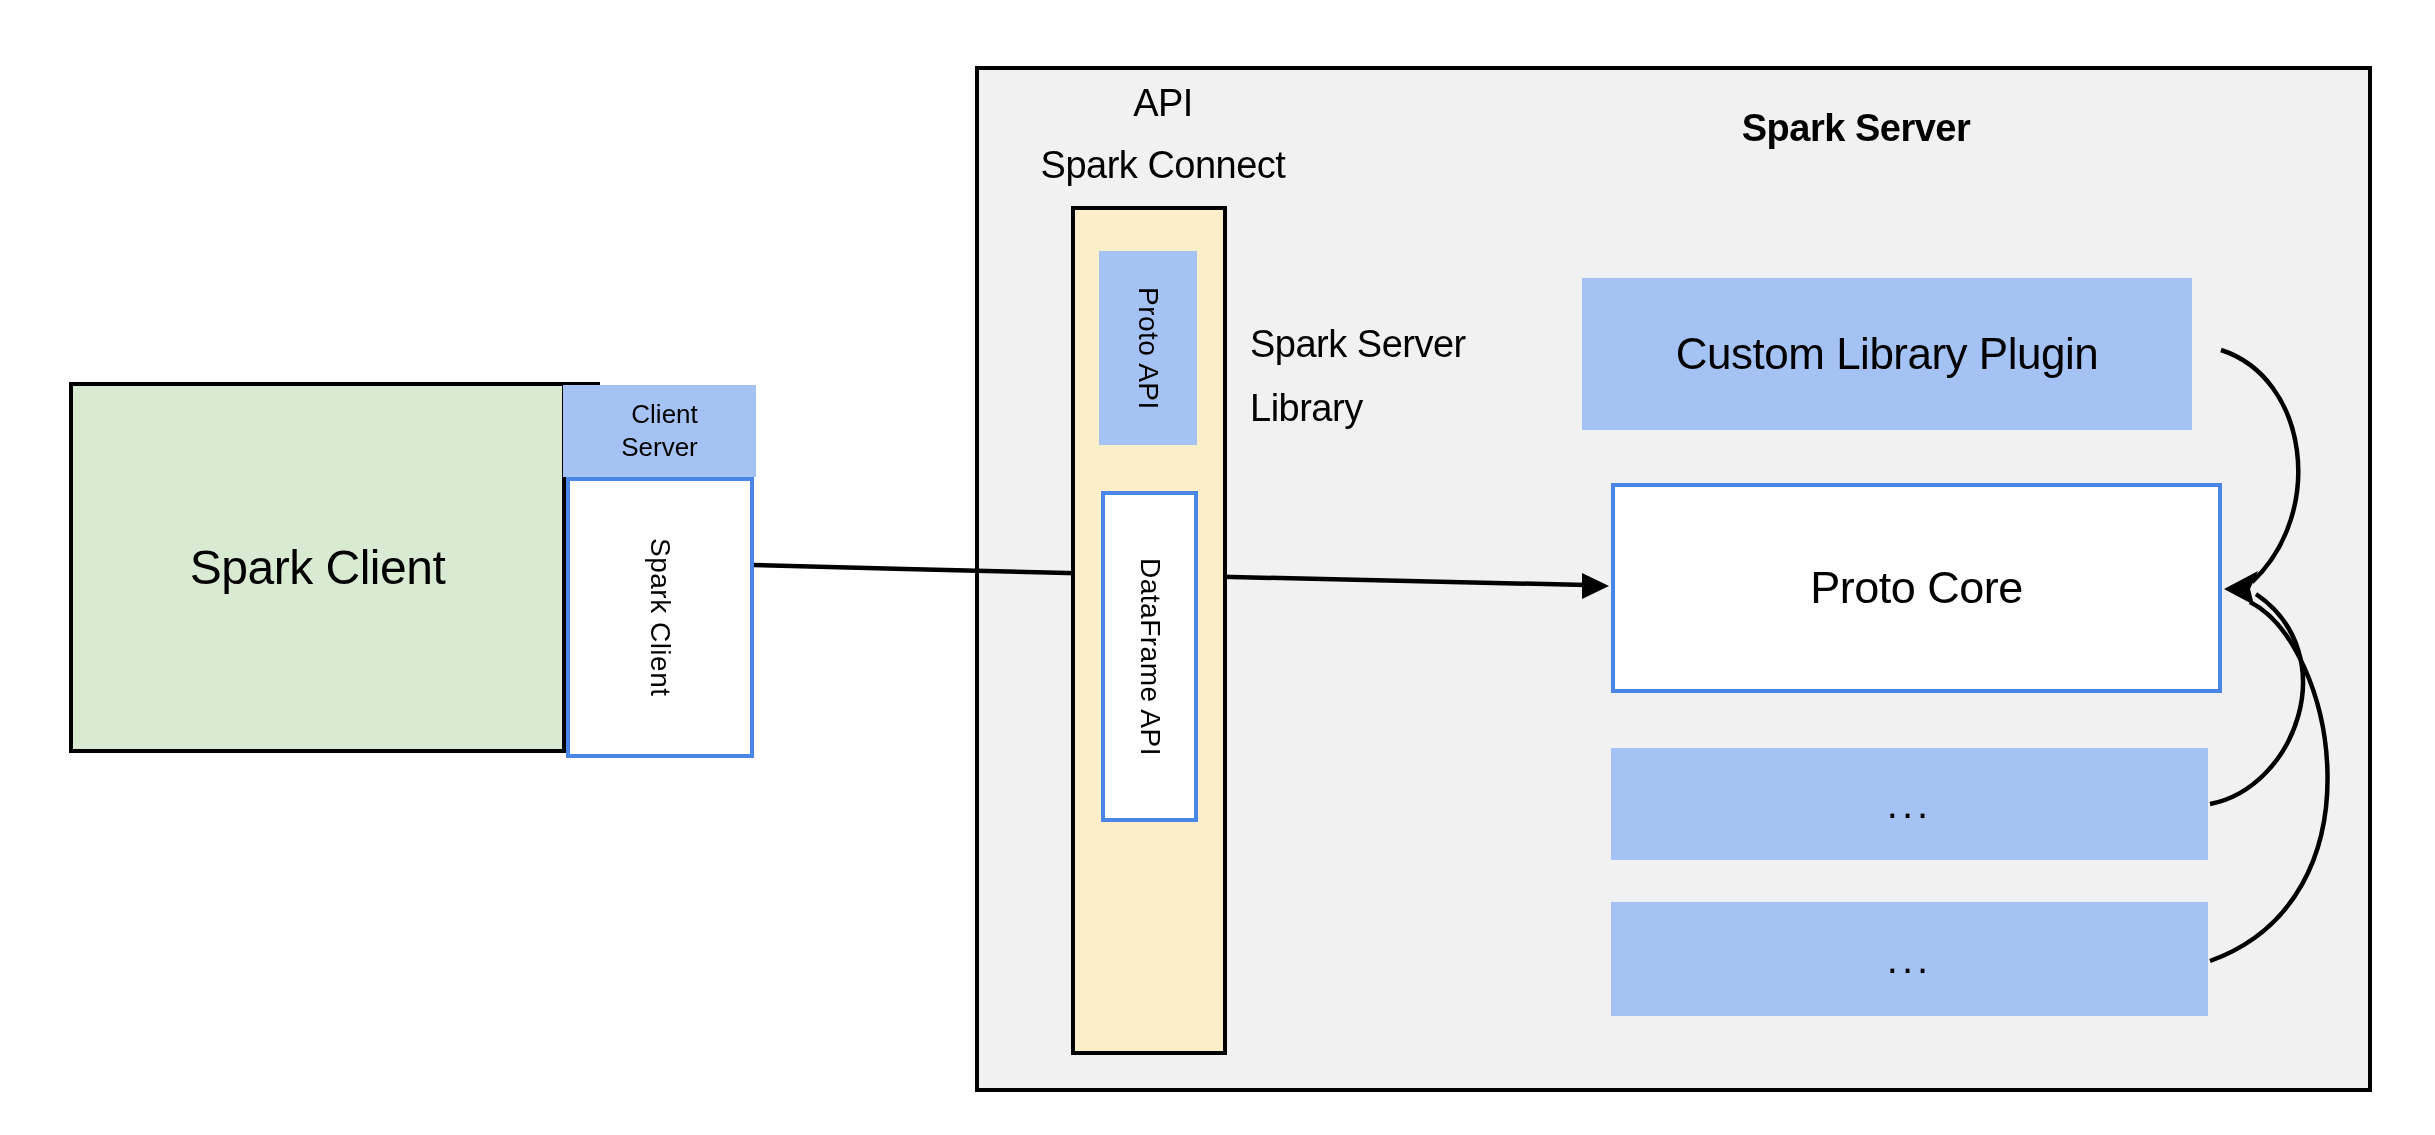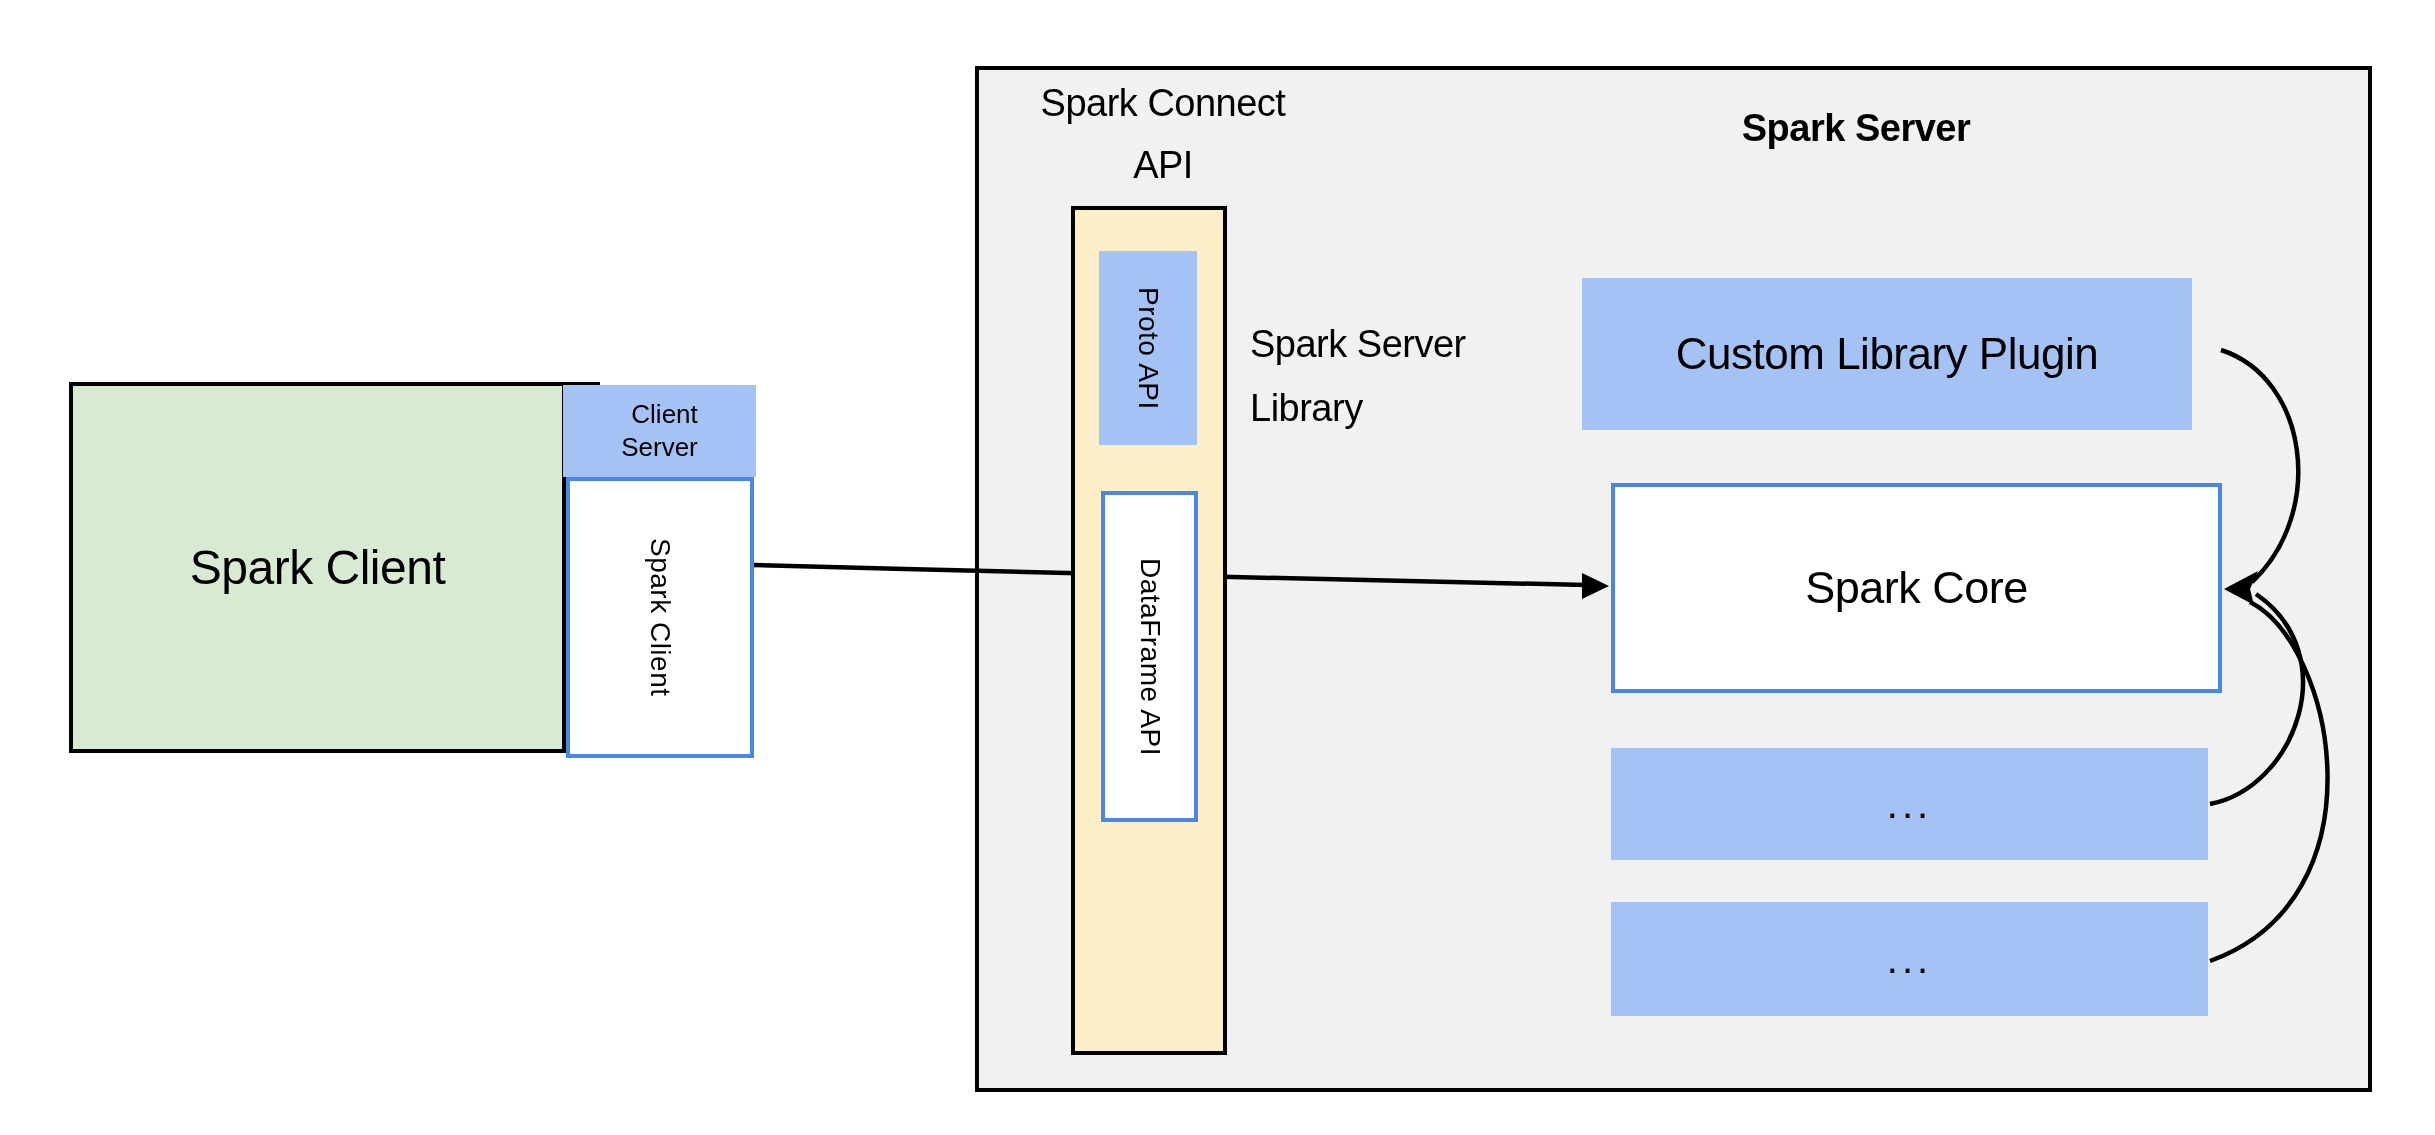--- a/index.html
+++ b/index.html
@@ -169,34 +169,34 @@
 
   <div class="abs dataframe-api">
     <span class="vtext">DataFrame API</span>
   </div>
 
   <div class="abs custom-plugin">
     <span>Custom Library Plugin</span>
   </div>
 
   <div class="abs spark-core">
-    <span>Spark Core</span>
+    <span>Proto Core</span>
   </div>
 
   <div class="abs plugin-slot-1">
     <span>...</span>
   </div>
 
   <div class="abs plugin-slot-2">
     <span>...</span>
   </div>
 
   <div class="abs connect-api-label">
+    <div>API</div>
     <div>Spark Connect</div>
-    <div>API</div>
   </div>
 
   <div class="abs spark-server-label">Spark Server</div>
 
   <div class="abs server-library-label">
     <div>Spark Server</div>
     <div>Library</div>
   </div>
 
 </div>

